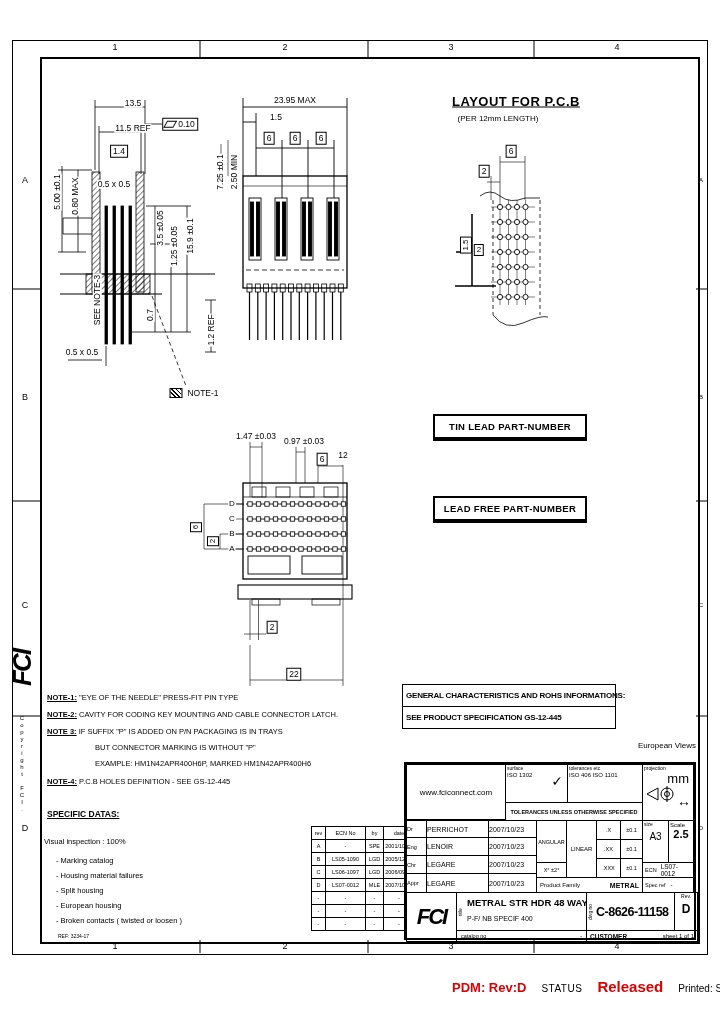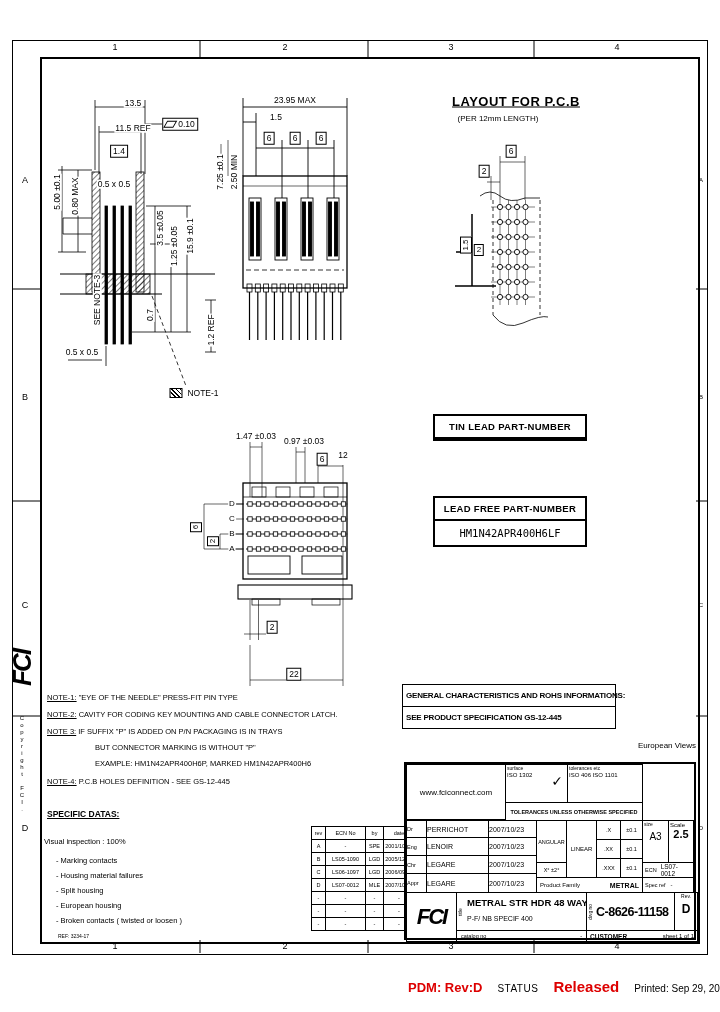--- a/index.html
+++ b/index.html
@@ -24,21 +24,21 @@
   
   .pnbox{position:absolute;width:150px;border:2px solid #000;background:#fff;}
   .pnbox .hd{border-bottom:2px solid #000;text-align:center;font-size:9.5px;font-weight:bold;padding:5px 2px;letter-spacing:.3px;}
   .pnbox .val{text-align:center;font-size:10.5px;padding:6px 2px;font-family:"DejaVu Sans Mono",monospace;}
   
   .genbox{position:absolute;left:402px;top:684px;width:212px;border:1px solid #000;}
   .genbox div{border-bottom:1px solid #000;font-size:8px;font-weight:bold;padding:6px 3px;letter-spacing:-.2px;white-space:nowrap;}
   .genbox div:last-child{border-bottom:none;}
   
   .note{position:absolute;font-size:7.5px;white-space:nowrap;}
-  .note .nl{text-decoration:underline;font-weight:normal;}
+  .note .nl{text-decoration:underline;font-weight:bold;}
   .spec-title{position:absolute;font-size:8.5px;font-weight:bold;text-decoration:underline;}
   .spec-line{position:absolute;font-size:7.5px;white-space:nowrap;}
   
   .revtable{position:absolute;left:311px;top:826px;border-collapse:collapse;}
   .revtable td,.revtable th{border:1px solid #000;font-size:5.5px;font-weight:normal;text-align:center;padding:0 1px;height:12px;white-space:nowrap;}
   
   .tb{position:absolute;left:404px;top:762px;width:292px;height:178px;border:2px solid #000;box-sizing:border-box;background:#fff;}
   .tbc{position:absolute;border:1px solid #000;box-sizing:border-box;overflow:hidden;}
   .lbl{font-size:5px;line-height:1;display:block;padding:1px 1px 0;} .v6{font-size:6px;}
   .vert{writing-mode:vertical-rl;transform:rotate(180deg);font-size:5px;text-align:center;}
@@ -375,38 +375,37 @@
 <span class="dim bx r s8" style="left:196px;top:527px">6</span>
 <span class="dim bx r s8" style="left:213px;top:541px">2</span>
 <span class="dim bx" style="left:272px;top:627px">2</span>
 <span class="dim bx" style="left:294px;top:674px">22</span>
 
 <div class="pnbox" style="left:433px;top:414px">
   <div class="hd">TIN LEAD PART-NUMBER</div>
 </div>
 <div class="pnbox" style="left:433px;top:496px">
   <div class="hd">LEAD FREE PART-NUMBER</div>
-  <div class="val">HM1N42APR400H6LF</div>
 </div>
 
 <div class="genbox">
   <div>GENERAL CHARACTERISTICS AND ROHS INFORMATIONS:</div>
   <div>SEE PRODUCT SPECIFICATION GS-12-445</div>
 </div>
 
 <div class="note" style="left:47px;top:693px"><span class="nl">NOTE-1:</span> <span>"EYE OF THE NEEDLE" PRESS-FIT PIN TYPE</span></div>
 <div class="note" style="left:47px;top:710px"><span class="nl">NOTE-2:</span> <span>CAVITY FOR CODING KEY MOUNTING AND CABLE CONNECTOR LATCH.</span></div>
 <div class="note" style="left:47px;top:727px"><span class="nl">NOTE 3:</span> <span>IF SUFFIX "P" IS ADDED ON P/N PACKAGING IS IN TRAYS</span></div>
 <div class="note" style="left:95px;top:743px"><span>BUT CONNECTOR MARKING IS WITHOUT "P"</span></div>
 <div class="note" style="left:95px;top:759px"><span>EXAMPLE: HM1N42APR400H6P, MARKED HM1N42APR400H6</span></div>
 <div class="note" style="left:47px;top:777px"><span class="nl">NOTE-4:</span> <span>P.C.B HOLES DEFINITION - SEE GS-12-445</span></div>
 
 <div class="spec-title" style="left:47px;top:809px">SPECIFIC DATAS:</div>
 <div class="spec-line" style="left:44px;top:837px">Visual inspection : 100%</div>
-<div class="spec-line" style="left:56px;top:856px">- Marking contacts</div>
+<div class="spec-line" style="left:56px;top:856px">- Marking catalog</div>
 <div class="spec-line" style="left:56px;top:871px">- Housing material failures</div>
 <div class="spec-line" style="left:56px;top:886px">- Split housing</div>
 <div class="spec-line" style="left:56px;top:901px">- European housing</div>
 <div class="spec-line" style="left:56px;top:916px">- Broken contacts ( twisted or loosen )</div>
 <div class="refsmall">REF: 3234-17</div>
 
 <table class="revtable">
   <tbody>
       <tr>
     <th style="width:11px">rev</th>
@@ -466,20 +465,31 @@
   <div class="tbc" style="left:99px;top:0;width:63px;height:39px">
     <span class="lbl">surface</span>
     <span class="lbl v6">ISO 1302</span>
     <span style="position:absolute;right:4px;top:8px;font-size:14px">✓</span>
   </div>
   <div class="tbc" style="left:161px;top:0;width:76px;height:39px">
     <span class="lbl">tolerances etc</span>
     <span class="lbl v6">ISO 406 ISO 1101</span>
   </div>
   <div class="tbc" style="left:99px;top:38px;width:138px;height:19px;display:flex;align-items:center;justify-content:center;font-size:5.5px;font-weight:bold">TOLERANCES UNLESS OTHERWISE SPECIFIED</div>
+  <div class="tbc" style="left:236px;top:0;width:52px;height:57px">
+    <span class="lbl">projection</span>
+    <svg width="30" height="18" style="position:absolute;left:2px;top:20px">
+      <path d="M2,9 L13,3 V15 Z" fill="none" stroke="#000"></path>
+      <circle cx="22" cy="9" r="6" fill="none" stroke="#000"></circle>
+      <line x1="22" y1="1" x2="22" y2="17" stroke="#000"></line>
+      <circle cx="22" cy="9" r="2.5" fill="none" stroke="#000"></circle>
+    </svg>
+    <span style="position:absolute;right:4px;top:6px;font-size:13px">mm</span>
+    <span style="position:absolute;right:2px;top:28px;font-size:14px">↔</span>
+  </div>
 
   <div class="tbc" style="left:0;top:56px;width:21px;height:18px;font-size:5.5px;display:flex;align-items:center">Dr</div>
   <div class="tbc" style="left:20px;top:56px;width:63px;height:18px;font-size:7px;display:flex;align-items:center">PERRICHOT</div>
   <div class="tbc" style="left:82px;top:56px;width:49px;height:18px;font-size:7px;display:flex;align-items:center">2007/10/23</div>
   <div class="tbc" style="left:0;top:73px;width:21px;height:19px;font-size:5.5px;display:flex;align-items:center">Eng</div>
   <div class="tbc" style="left:20px;top:73px;width:63px;height:19px;font-size:7px;display:flex;align-items:center">LENOIR</div>
   <div class="tbc" style="left:82px;top:73px;width:49px;height:19px;font-size:7px;display:flex;align-items:center">2007/10/23</div>
   <div class="tbc" style="left:0;top:91px;width:21px;height:19px;font-size:5.5px;display:flex;align-items:center">Chr</div>
   <div class="tbc" style="left:20px;top:91px;width:63px;height:19px;font-size:7px;display:flex;align-items:center">LEGARE</div>
   <div class="tbc" style="left:82px;top:91px;width:49px;height:19px;font-size:7px;display:flex;align-items:center">2007/10/23</div>
@@ -536,17 +546,17 @@
     <span class="lbl" style="text-align:center">Rev.</span>
     <span style="display:block;text-align:center;font-size:12px;font-weight:bold;margin-top:3px">D</span>
   </div>
   <div class="tbc" style="left:180px;top:166px;width:112px;height:12px;display:flex;align-items:center;justify-content:space-between;padding:0 3px">
     <span style="font-weight:bold;font-size:6.5px">CUSTOMER</span>
     <span style="font-size:6px">sheet 1 of 1</span>
   </div>
 </div>
 
 <div class="footer">
-  <span class="pdm" style="color: rgb(221, 0, 0);">PDM: Rev:D</span>
+  <span class="pdm" style="color: rgb(221, 0, 0); margin-left: 44px;">PDM: Rev:D</span>
   <span class="st">STATUS</span>
   <span class="rel" style="color: rgb(221, 0, 0);">Released</span>
   <span class="pr">Printed: Sep 29, 2009</span>
 </div>
 
 </body></html>

